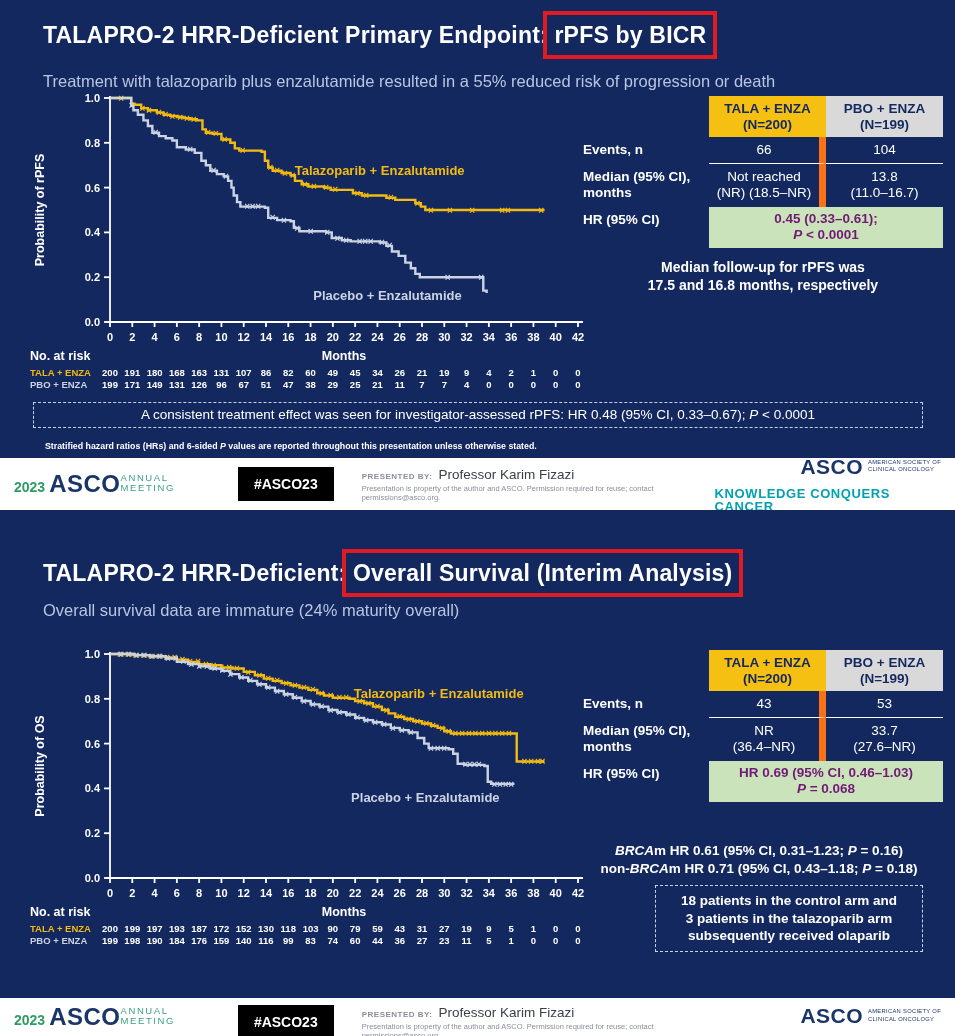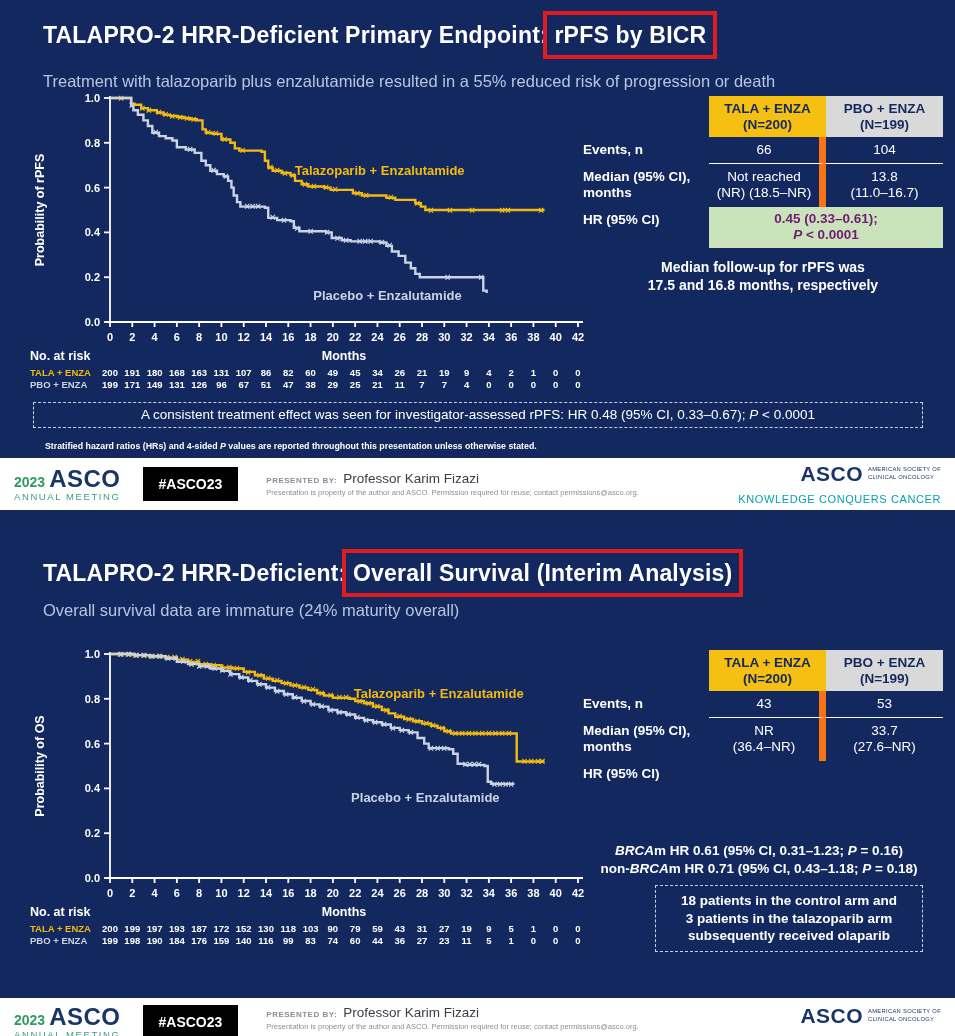--- a/index.html
+++ b/index.html
@@ -34,36 +34,36 @@
   .followup { position:absolute; left:583px; width:360px; top:258px; text-align:center; color:#fff; font-weight:bold; font-size:14px; line-height:1.3; }
   .banner { position:absolute; left:33px; width:890px; top:402px; border:1.5px dashed #C8D2E6; color:#fff; font-size:13.5px; text-align:center; padding:4px 0 5px; }
   .footnote { position:absolute; left:45px; top:441px; color:#fff; font-weight:bold; font-size:8.8px; }
 
   .brca-lines { position:absolute; left:565px; width:388px; top:332px; text-align:center; color:#fff; font-weight:bold; font-size:13.5px; line-height:1.35; }
   .olaparib-box { position:absolute; left:655px; top:375px; width:268px; border:1.5px dashed #C8D2E6; color:#fff; font-weight:bold; font-size:13.5px; text-align:center; line-height:1.3; padding:6px 4px; }
 
   .footer { background:#fff; display:flex; align-items:center; padding:0 14px; position:relative; }
   #footer1 { height:52px; }
   #footer2 { height:38px; overflow:hidden; align-items:flex-start; padding-top:7px; }
-  .logo-left { display:flex; flex-direction:column; line-height:1; margin-right:22px; }
+  .logo-left { display:flex; flex-direction:row; line-height:1; margin-right:22px; }
   .logo-left .row1 { display:flex; align-items:baseline; gap:4px; }
   .logo-year { color:#2E9B62; font-size:14px; font-weight:bold; }
   .logo-asco { color:#1A3668; font-size:24px; font-weight:bold; letter-spacing:0.5px; }
   .logo-am { color:#3C9E84; font-size:9.5px; letter-spacing:1.6px; margin-top:1px; }
   .hashtag { background:#000000; color:#fff; font-weight:bold; font-size:14px; padding:9px 16px; margin-right:28px; }
   .presented { display:flex; flex-direction:column; gap:2px; }
   .presented .row1 { display:flex; align-items:baseline; gap:6px; }
   .pb-label { color:#8A8F98; font-size:8px; font-weight:bold; letter-spacing:0.5px; }
   .pb-name { color:#3A3F47; font-size:13.5px; }
   .pb-disclaimer { color:#8A8F98; font-size:7.5px; }
   .logo-right { margin-left:auto; display:flex; flex-direction:column; align-items:flex-end; line-height:1; }
   .logo-right .row1 { display:flex; align-items:center; gap:5px; }
   .lr-asco { color:#1A3668; font-size:21px; font-weight:bold; letter-spacing:0.5px; }
   .lr-soc { color:#1A3668; font-size:5.8px; letter-spacing:0.3px; line-height:1.25; }
-  .lr-tag { color:#00A3AD; font-size:11px; font-weight:normal; letter-spacing:0.6px; margin-top:10px; }
+  .lr-tag { color:#00A3AD; font-size:13px; font-weight:bold; letter-spacing:0.6px; margin-top:10px; }
 </style>
 </head>
 <body>
 
 <div class="slide" id="slide1">
   <div class="slide-title"><span>TALAPRO-2 HRR-Deficient Primary Endpoint: </span><span class="hl">rPFS by BICR</span></div>
   <div class="slide-subtitle">Treatment with talazoparib plus enzalutamide resulted in a 55% reduced risk of progression or death</div>
 
   <div class="chart" id="chart1"><svg width="565" height="315" viewBox="0 0 565 315" xmlns="http://www.w3.org/2000/svg">
         <line x1="80" y1="8" x2="80" y2="234" stroke="#fff" stroke-width="1.8"></line>
@@ -267,21 +267,21 @@
       </div>
   </div>
 
   <div class="followup">
     <div>Median follow-up for rPFS was</div>
     <div>17.5 and 16.8 months, respectively</div>
   </div>
 
   <div class="banner"><span>A consistent treatment effect was seen for investigator-assessed rPFS: HR 0.48 (95% CI, 0.33–0.67); </span><span class="it">P</span><span> &lt; 0.0001</span></div>
 
-  <div class="footnote"><span>Stratified hazard ratios (HRs) and 4-sided </span><span class="it">P</span><span> values are reported throughout this presentation unless otherwise stated.</span></div>
+  <div class="footnote"><span>Stratified hazard ratios (HRs) and 6-sided </span><span class="it">P</span><span> values are reported throughout this presentation unless otherwise stated.</span></div>
 </div>
 
 <div class="footer" id="footer1">
   <div class="logo-left">
     <div class="row1">
         <span class="logo-year">2023</span>
         <span class="logo-asco">ASCO</span>
       </div>
     <div class="logo-am">ANNUAL MEETING</div>
   </div>
@@ -543,20 +543,24 @@
     <div class="rt-val vr">
         <div>NR</div>
         <div>(36.4–NR)</div>
       </div>
     <div class="rt-val">
         <div>33.7</div>
         <div>(27.6–NR)</div>
       </div>
 
     <div class="rt-label">HR (95% CI)</div>
+    <div class="rt-hr">
+        <div>HR 0.69 (95% CI, 0.46–1.03)</div>
+        <div><span class="it">P</span><span> = 0.068</span></div>
+      </div>
   </div>
 
   <div class="brca-lines">
     <div><span class="it">BRCA</span><span>m HR 0.61 (95% CI, 0.31–1.23; </span><span class="it">P</span><span> = 0.16)</span></div>
     <div><span>non-</span><span class="it">BRCA</span><span>m HR 0.71 (95% CI, 0.43–1.18; </span><span class="it">P</span><span> = 0.18)</span></div>
   </div>
 
   <div class="olaparib-box">
     <div>18 patients in the control arm and</div>
     <div>3 patients in the talazoparib arm</div>

